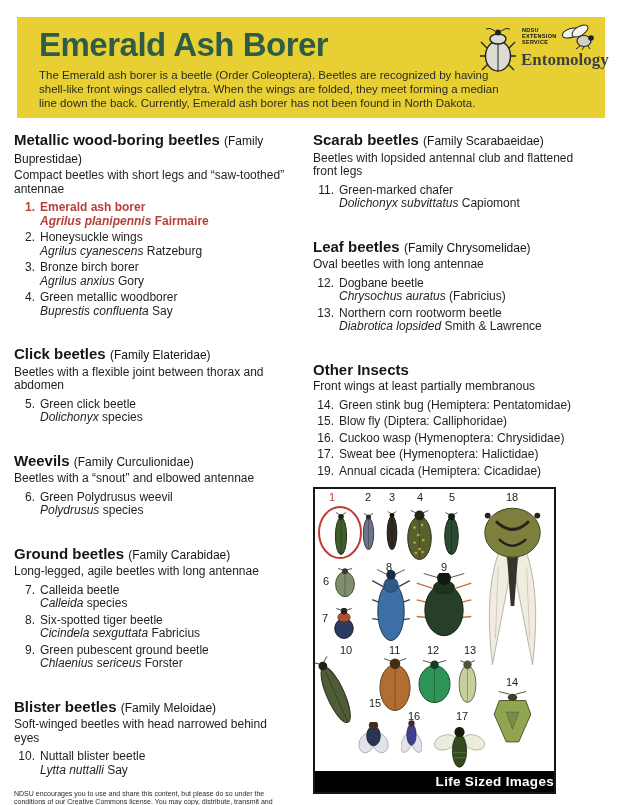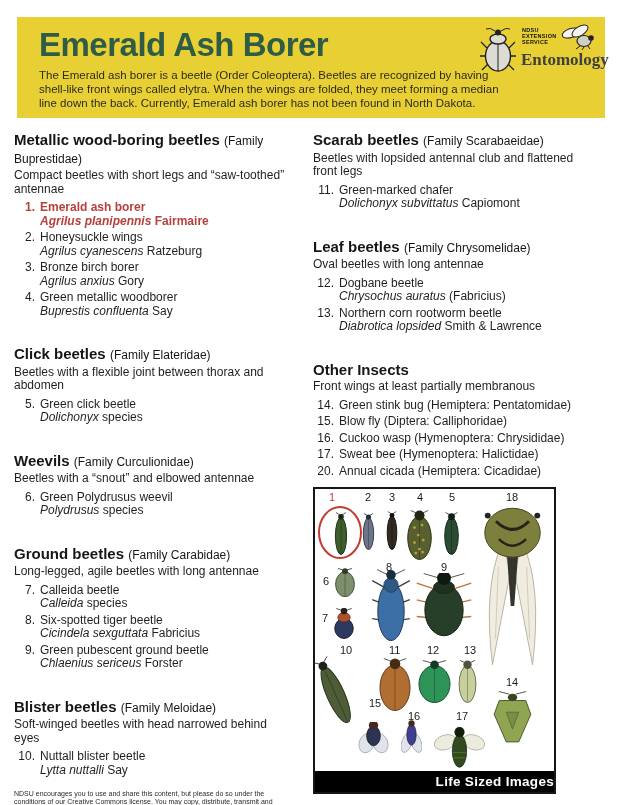--- a/index.html
+++ b/index.html
@@ -243,21 +243,21 @@
                   <span class="l1">Cuckoo wasp (Hymenoptera: Chrysididae)</span>
                 </span>
               </div>
               <div class="item">
                 <span class="num">17.</span>
                 <span class="itxt">
                   <span class="l1">Sweat bee (Hymenoptera: Halictidae)</span>
                 </span>
               </div>
               <div class="item">
-                <span class="num">20.</span>
+                <span class="num">19.</span>
                 <span class="itxt">
                   <span class="l1">Annual cicada (Hemiptera: Cicadidae)</span>
                 </span>
               </div>
             </div>
           </section>
         </div>
       <div class="panel">
         <div class="panel-field" id="panel-field">
             <div class="circle" style="left: 3px; top: 17px; width: 44px; height: 53px;"></div>

